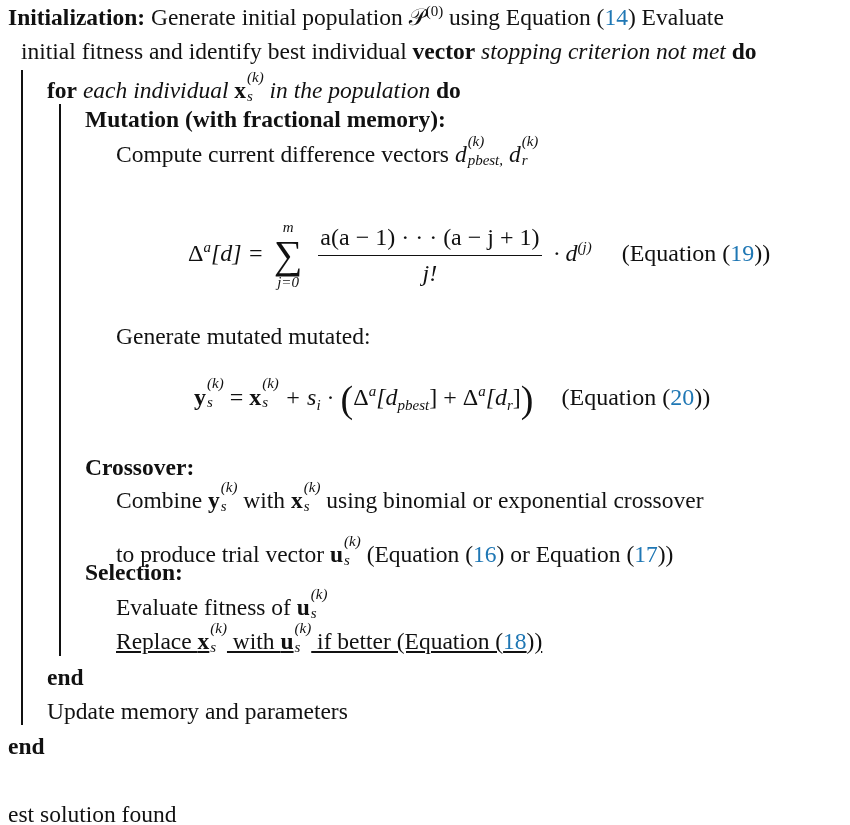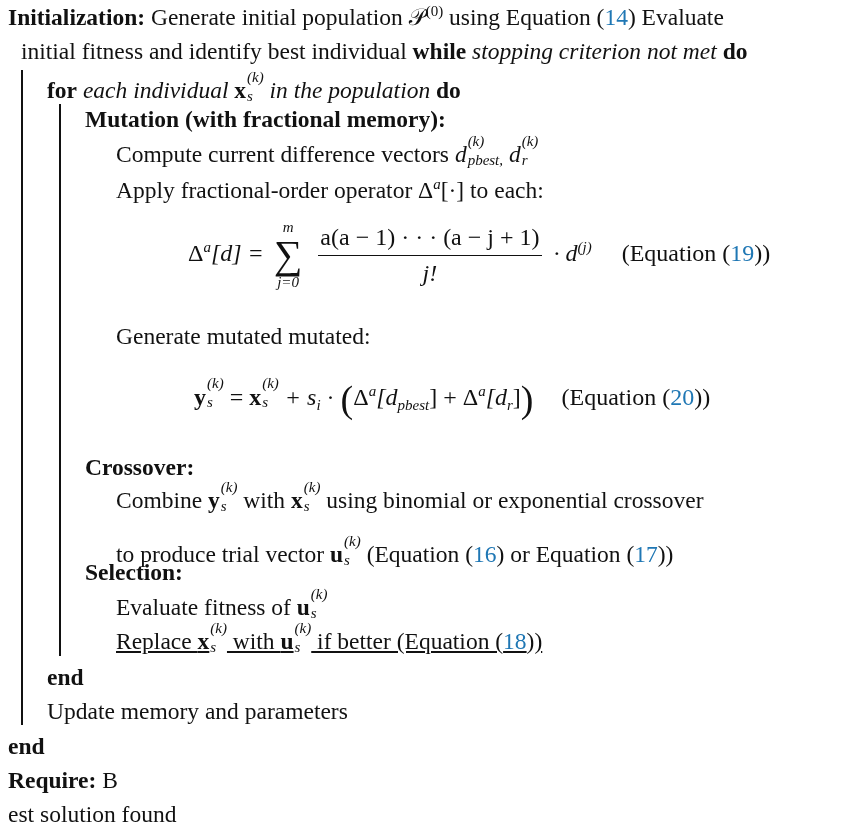--- a/index.html
+++ b/index.html
@@ -33,38 +33,35 @@
 
   <div class="vbar" style="left:17px; top:70px; height:655px;"></div>
   <div class="vbar" style="left:55px; top:104px; height:552px;"></div>
 
   <div class="line" style="left:4px; top:2px;">
     <b>Initialization:</b>
     <span>Generate initial population </span><span>𝒫</span><sup>(0)</sup><span> using Equation (</span><a class="ref">14</a><span>) Evaluate</span>
   </div>
 
   <div class="line" style="left:17px; top:36px;">
-    <span>initial fitness and identify best individual </span><b>while</b><i> stopping criterion not met </i><b>do</b>
+    <span>initial fitness and identify best individual </span><b>vector</b><i> stopping criterion not met </i><b>do</b>
   </div>
 
   <div class="line" style="left:43px; top:75px;">
     <b>for</b><i> each individual </i><span class="bx">x</span><span class="ss"><span class="up" style="font-style:italic;">(k)</span><span class="dn">s</span></span><i> in the population </i><b>do</b>
   </div>
 
   <div class="line" style="left:81px; top:104px;">
     <b>Mutation (with fractional memory):</b>
   </div>
 
   <div class="line" style="left:112px; top:139px;">
     <span>Compute current difference vectors </span><i>d</i><span class="ss"><span class="up" style="font-style:italic;">(k)</span><span class="dn"><span>pbest</span>,</span></span> <i>d</i><span class="ss"><span class="up" style="font-style:italic;">(k)</span><span class="dn">r</span></span>
   </div>
 
-  <div class="line" style="left:112px; top:175px;">
-    <span>Apply fractional-order operator Δ</span><sup><i>a</i></sup><span>[·] to each:</span>
-  </div>
 
   <div class="eq" style="left:184px; top:220px;">
     <span>Δ</span><sup><i>a</i></sup><i>[d] =</i>
     <span class="sum">
       <span class="top">m</span>
       <span class="sig">∑</span>
       <span class="bot">j=0</span>
     </span>
     <span class="frac">
       <i class="num">a(a − 1) · · · (a − j + 1)</i>
@@ -112,20 +109,17 @@
   </div>
 
   <div class="line" style="left:43px; top:696px;">
     <span>Update memory and parameters</span>
   </div>
 
   <div class="line" style="left:4px; top:731px;">
     <b>end</b>
   </div>
 
-  <div class="line" style="left:4px; top:765px;">
-    <b>Require:</b><span> B</span>
-  </div>
 
   <div class="line" style="left:4px; top:799px;">
     <span>est solution found</span>
   </div>
 </div>
 
 </body></html>

